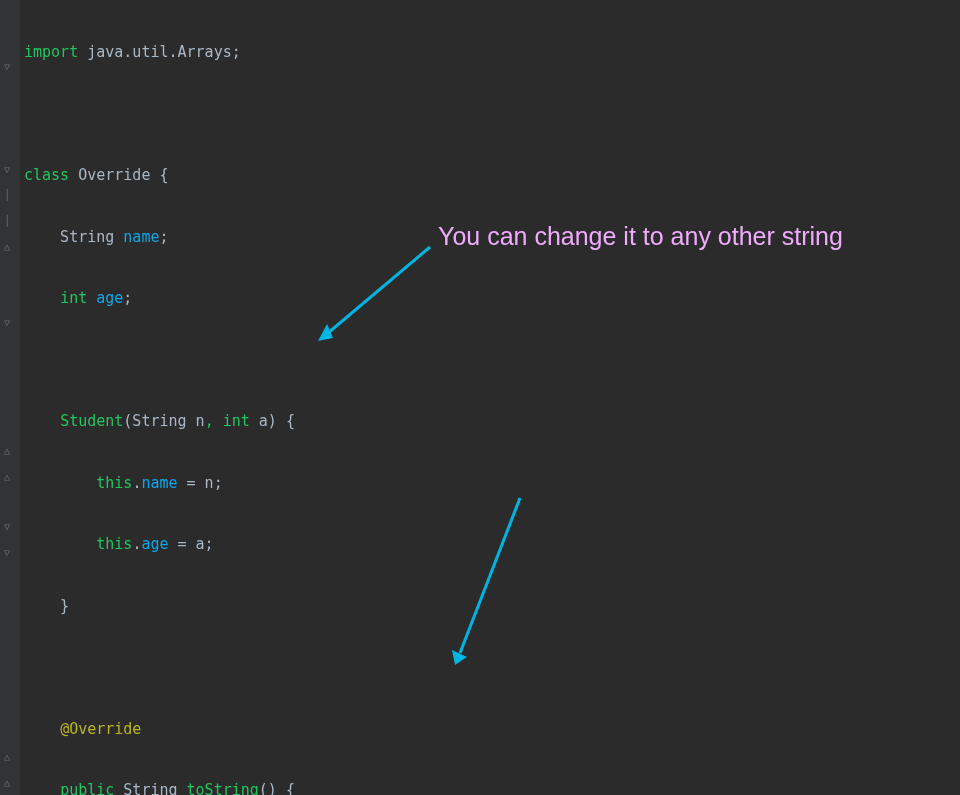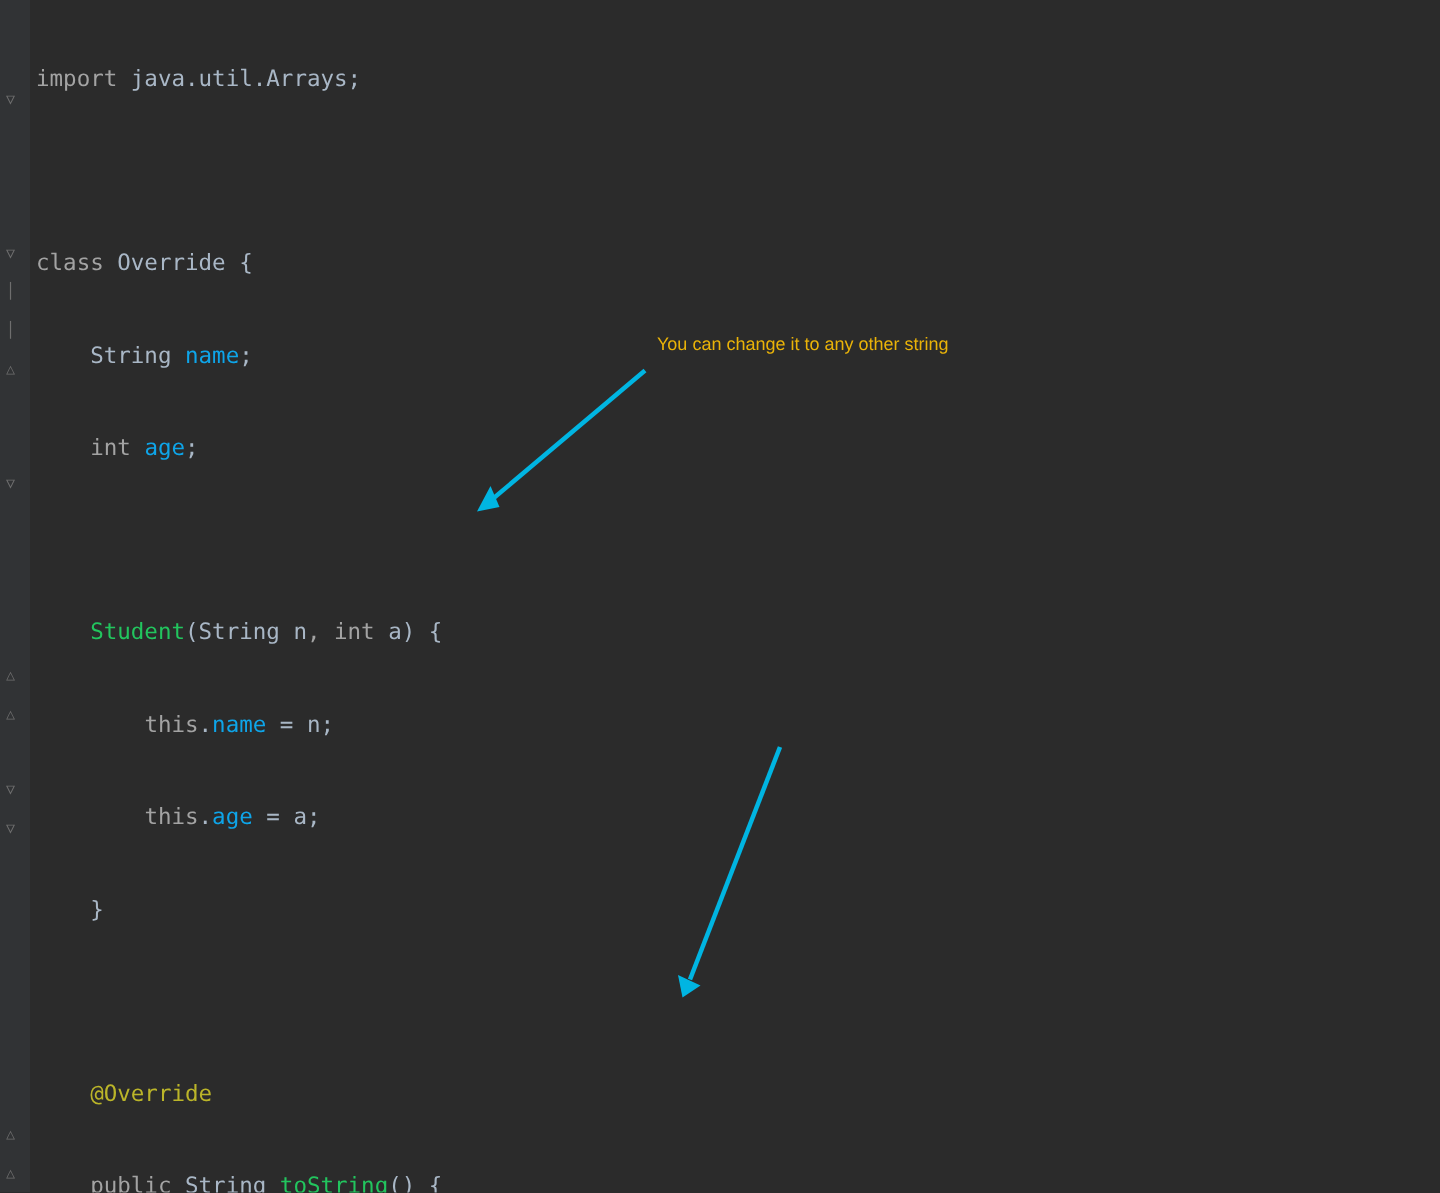--- a/index.html
+++ b/index.html
@@ -37,30 +37,30 @@
     position: absolute;
     left: 24px;
     top: 4px;
     white-space: pre;
   }
   .line {
     height: 25.5px;
     line-height: 25.5px;
   }
   
-  .kw   { color: #a3a3a3; }          
+  .kw   { color: #22c55e; }          
   .fld  { color: #0ea5e9; }          
   .mth  { color: #22c55e; } 
   .ann  { color: #bbb529; }
 
   .annot {
     position: absolute;
-    color: #eab308;
+    color: #f0abfc;
     font-family: -apple-system, "Helvetica Neue", Arial, sans-serif;
-    font-size: 12px;
+    font-size: 25px;
     white-space: nowrap;
   }
   svg.arrow {
     position: absolute;
     overflow: visible;
     pointer-events: none;
   }
   svg.arrow line {
     stroke: #00b5e2;
     stroke-width: 3;

